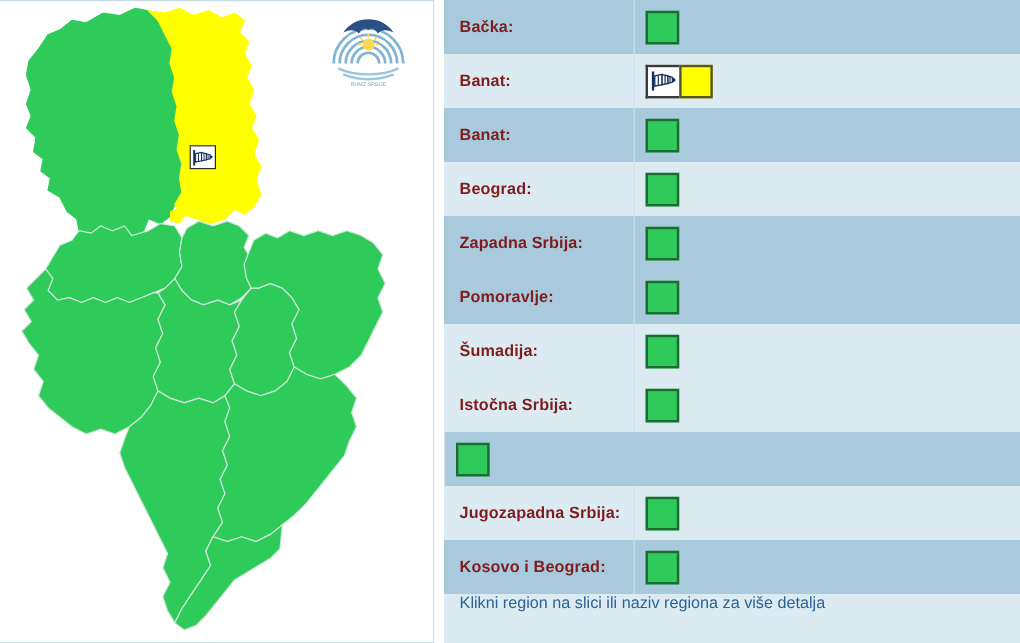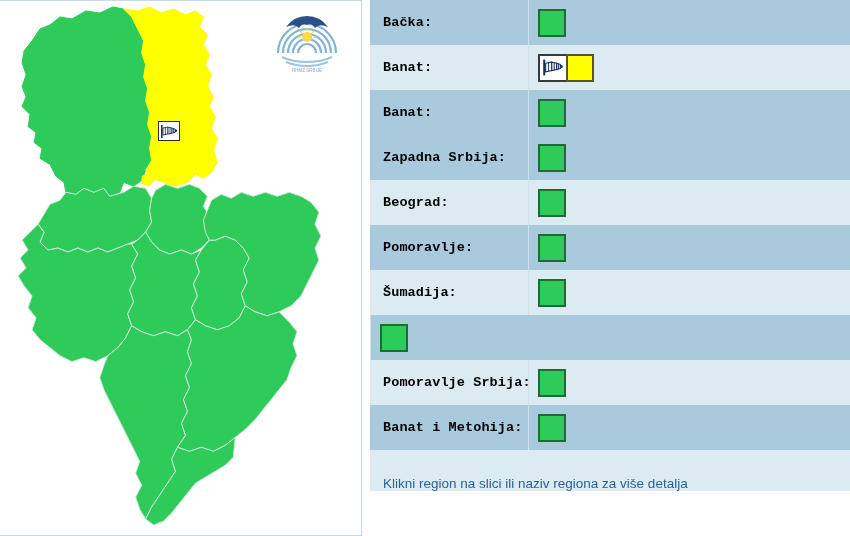--- a/index.html
+++ b/index.html
@@ -67,24 +67,23 @@
     display: flex;
     align-items: center;
     background: #a9cadd;
   }
   .row.alt { background: #dcebf2; }
   .row-label {
     width: 158px;
     padding-left: 13px;
     font-size: 13.5px;
     font-weight: bold;
-    color: #000000;
+    color: #7f1d1d;
     letter-spacing: 0.1px;
     white-space: nowrap;
-    font-family: Liberation Mono, monospace;
   }
   .row-cells {
     display: flex;
     align-items: center;
     gap: 0px;
     height: 100%;
     padding-left: 9px;
     border-left: 1px solid #cfe0ea;
     flex: 1;
   }
@@ -101,21 +100,21 @@
     border-right: none;
     display: flex; align-items: center; justify-content: center;
   }
   .icon-box svg { display: block; width: 22px; height: 19px; }
   .combo { display: flex; align-items: center; }
   .combo .sq.yellow { border-left-width: 2px; }
 
   #footer-row {
     height: 41px;
     display: flex;
-    align-items: flex-end;
+    align-items: flex-start;
     background: #dcebf2;
     padding-left: 13px;
   }
   #footer-text {
     font-size: 13.5px;
     color: #2a6296;
     font-weight: normal;
   }
 </style>
 </head>
@@ -271,64 +270,70 @@
         </div>
       </div>
 
       <div class="row">
         <div class="row-label">Banat:</div>
         <div class="row-cells">
           <div class="sq"></div>
         </div>
       </div>
 
+      <div class="row alt">
+        <div class="row-label">Beograd:</div>
+        <div class="row-cells">
+          <div class="sq"></div>
+        </div>
+      </div>
+
       <div class="row">
         <div class="row-label">Zapadna Srbija:</div>
         <div class="row-cells">
           <div class="sq"></div>
         </div>
       </div>
 
-      <div class="row alt">
-        <div class="row-label">Beograd:</div>
-        <div class="row-cells">
-          <div class="sq"></div>
-        </div>
-      </div>
-
       <div class="row">
         <div class="row-label">Pomoravlje:</div>
         <div class="row-cells">
           <div class="sq"></div>
         </div>
       </div>
 
       <div class="row alt">
         <div class="row-label">Šumadija:</div>
         <div class="row-cells">
           <div class="sq"></div>
         </div>
       </div>
 
-
-      <div class="row">
-        <div class="row-cells">
-          <div class="sq"></div>
-        </div>
-      </div>
-
-      <div class="row alt">
-        <div class="row-label">Pomoravlje Srbija:</div>
-        <div class="row-cells">
-          <div class="sq"></div>
-        </div>
-      </div>
-
-      <div class="row">
-        <div class="row-label">Banat i Metohija:</div>
+      <div class="row alt">
+        <div class="row-label">Istočna Srbija:</div>
+        <div class="row-cells">
+          <div class="sq"></div>
+        </div>
+      </div>
+
+      <div class="row">
+        <div class="row-cells">
+          <div class="sq"></div>
+        </div>
+      </div>
+
+      <div class="row alt">
+        <div class="row-label">Jugozapadna Srbija:</div>
+        <div class="row-cells">
+          <div class="sq"></div>
+        </div>
+      </div>
+
+      <div class="row">
+        <div class="row-label">Kosovo i Beograd:</div>
         <div class="row-cells">
           <div class="sq"></div>
         </div>
       </div>
 
       <div id="footer-row">
         <span id="footer-text">Klikni region na slici ili naziv regiona za više detalja</span>
       </div>
 
     </div>

